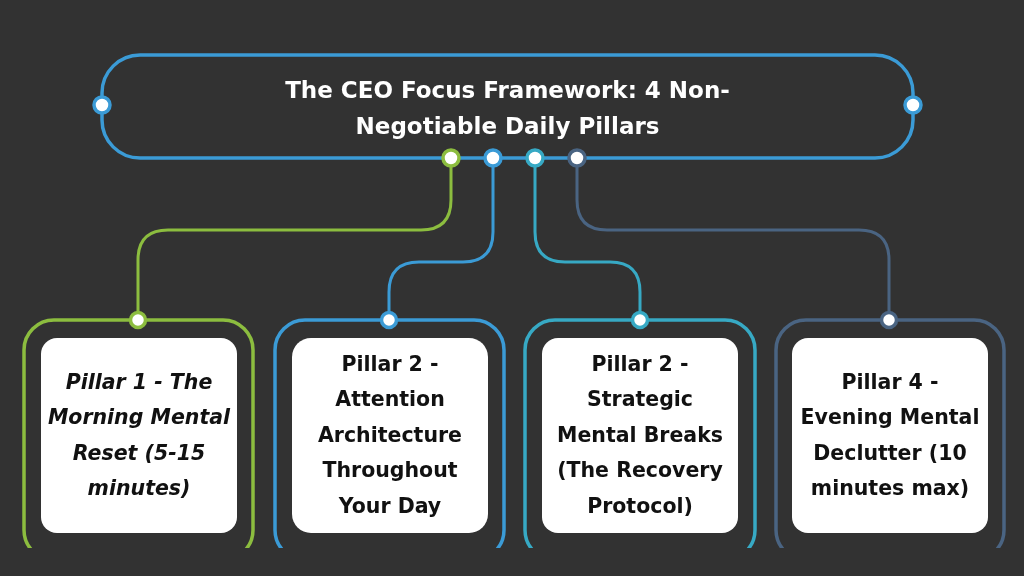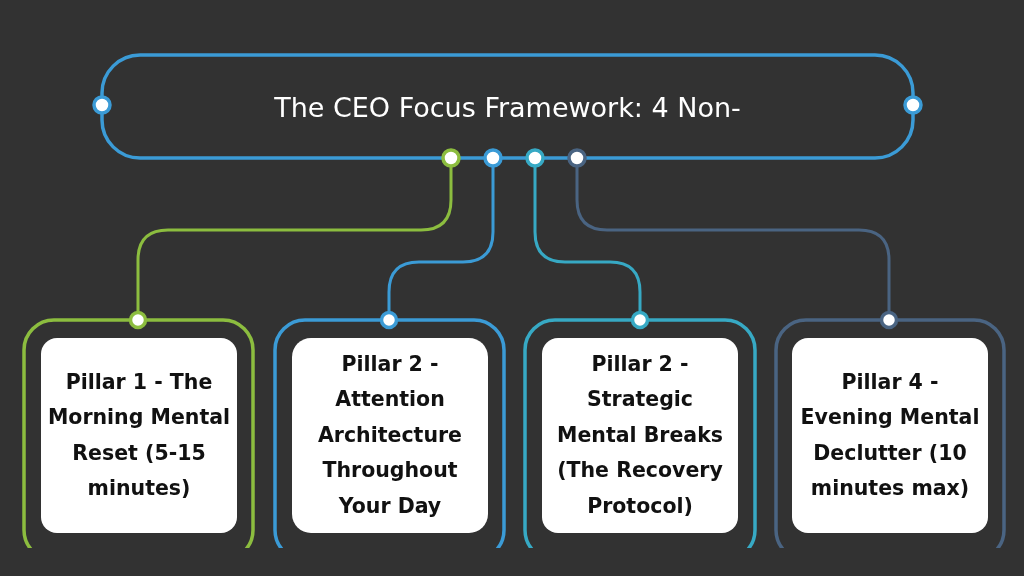--- a/index.html
+++ b/index.html
@@ -2,21 +2,21 @@
 <html><head>
 <meta charset="utf-8">
 <style>
   html, body { margin:0; padding:0; }
   body { width:1024px; height:576px; background:#323232; position:relative; overflow:hidden;
          font-family:"DejaVu Sans","Liberation Sans",sans-serif; }
   svg.connectors { position:absolute; left:0; top:0; width:1024px; height:576px; }
   .title {
     position:absolute; left:140px; top:66px; width:735px; height:84px;
     display:flex; align-items:center; justify-content:center; text-align:center;
-    color:#ffffff; font-weight:normal; font-size:27px; line-height:36px;
+    color:#ffffff; font-weight:bold; font-size:23px; line-height:36px;
   }
   .title span { display:block; }
   .card {
     position:absolute; top:338px; width:196px; height:195px;
     background:#ffffff; border-radius:16px;
     display:flex; align-items:center; justify-content:center; text-align:center;
     color:#111111; font-weight:bold; font-size:20.5px; line-height:35.5px;
     padding:0 4px; box-sizing:border-box;
   }
 </style>
@@ -54,24 +54,25 @@
 
   <circle cx="138" cy="320" r="7.5" fill="#ffffff" stroke="#8cbd3f" stroke-width="3.5"></circle>
   <circle cx="389" cy="320" r="7.5" fill="#ffffff" stroke="#3b9bd6" stroke-width="3.5"></circle>
   <circle cx="640" cy="320" r="7.5" fill="#ffffff" stroke="#37a9c4" stroke-width="3.5"></circle>
   <circle cx="889" cy="320" r="7.5" fill="#ffffff" stroke="#4a6482" stroke-width="3.5"></circle>
 </svg>
 
 <div class="title">
   <div>
     <span>The CEO Focus Framework: 4 Non-</span>
+    <span>Negotiable Daily Pillars</span>
   </div>
 </div>
 
-<div class="card" style="left:41px;">
+<div class="card" style="left:41px;font-style:italic;">
   <span>Pillar 1 - The Morning Mental Reset (5-15 minutes)</span>
 </div>
 <div class="card" style="left:292px;border-radius:19px;">
   <span>Pillar 2 - Attention Architecture Throughout Your Day</span>
 </div>
 <div class="card" style="left:542px;">
   <span>Pillar 2 - Strategic Mental Breaks (The Recovery Protocol)</span>
 </div>
 <div class="card" style="left:792px;align-items:center;">
   <span>Pillar 4 - Evening Mental Declutter (10 minutes max)</span>

